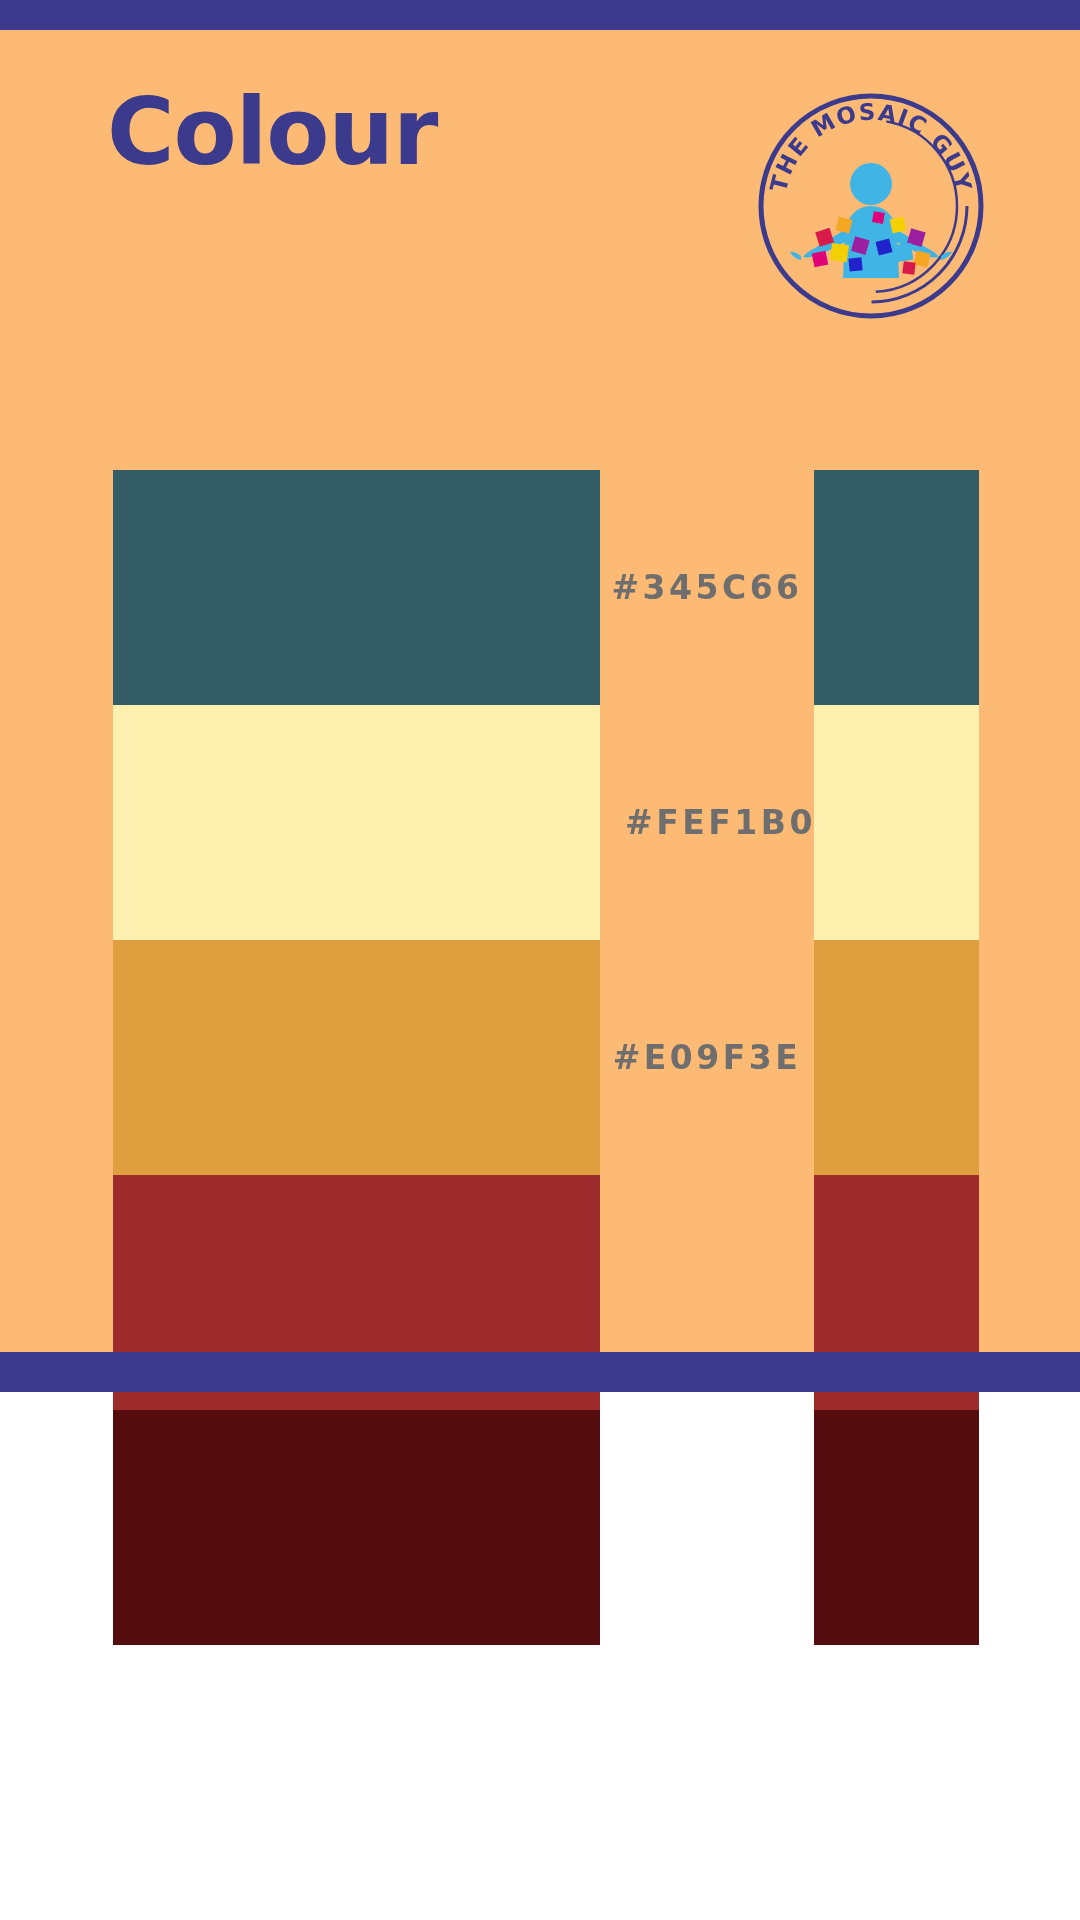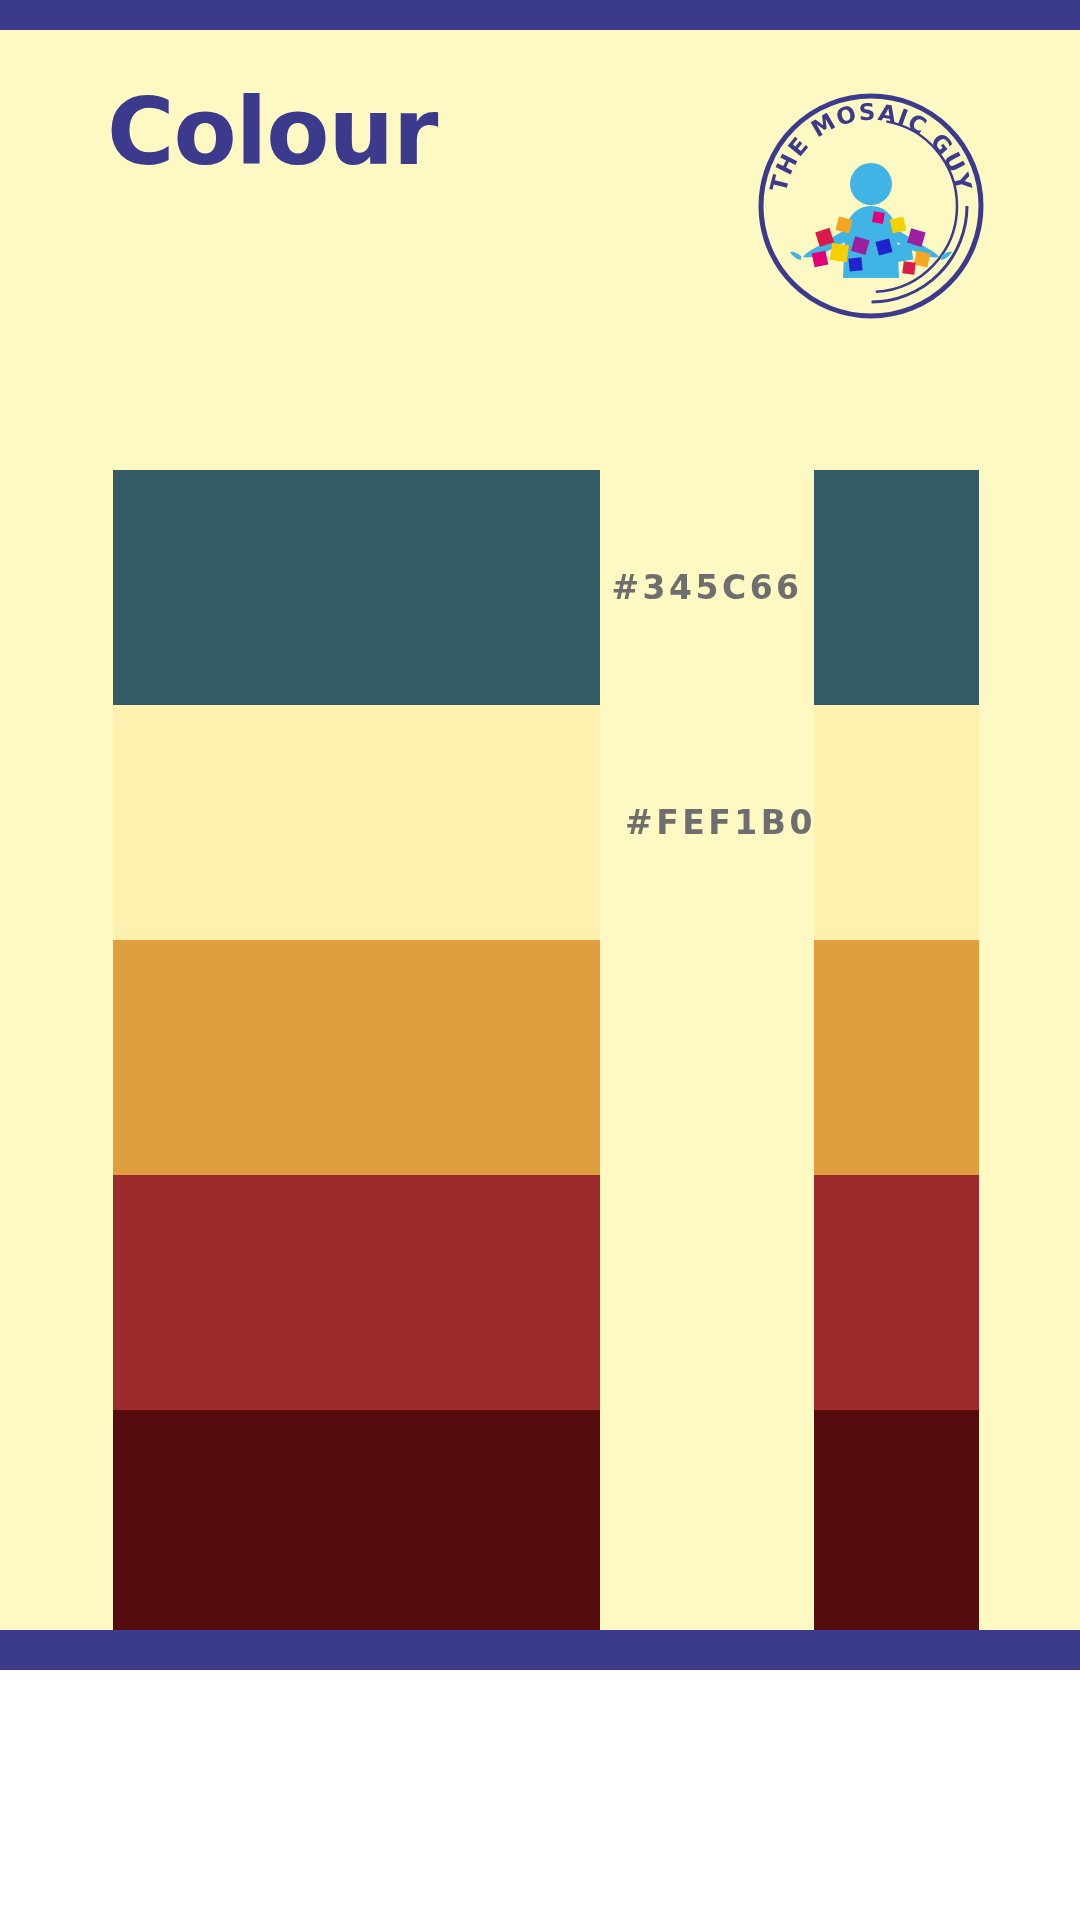--- a/index.html
+++ b/index.html
@@ -8,22 +8,22 @@
     width: 1080px;
     height: 1920px;
     background: #ffffff;
     font-family: "Liberation Sans", sans-serif;
     overflow: hidden;
   }
 
   .page {
     position: relative;
     width: 1080px;
-    height: 1670px;
-    background: #fef9c3;
+    height: 1392px;
+    background: #fdba74;
   }
 
   
   .bar {
     position: absolute;
     left: 0;
     width: 1080px;
     background: #3b3a8c;
   }
   .bar-top    { top: 0;    height: 30px; }
@@ -190,20 +190,21 @@
     </div>
 
     <div class="swatch-row">
       <div class="block-wide" style="background: rgb(254, 241, 176);"></div>
       <div class="hex-label" style="color: rgb(110, 110, 110); padding-left: 27px;">#FEF1B0</div>
       <div class="block-narrow" style="background: rgb(254, 241, 176);"></div>
     </div>
 
     <div class="swatch-row">
       <div class="block-wide" style="background: rgb(224, 159, 62);"></div>
+      <div class="hex-label" style="color: rgb(110, 110, 110);">#E09F3E</div>
       <div class="block-narrow" style="background: rgb(224, 159, 62);"></div>
     </div>
 
     <div class="swatch-row">
       <div class="block-wide" style="background: rgb(158, 43, 43);"></div>
       <div class="block-narrow" style="background: rgb(158, 43, 43);"></div>
     </div>
 
     <div class="swatch-row">
       <div class="block-wide" style="background: rgb(84, 12, 15);"></div>

